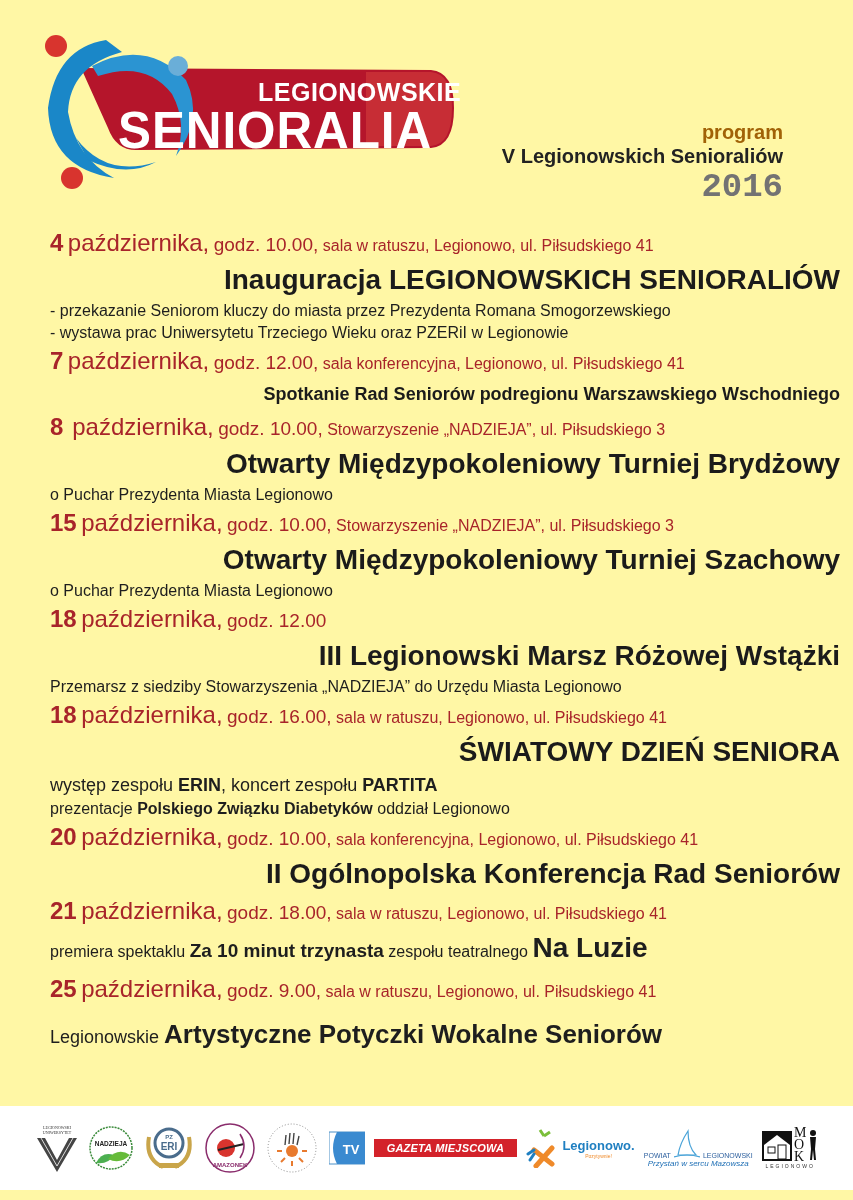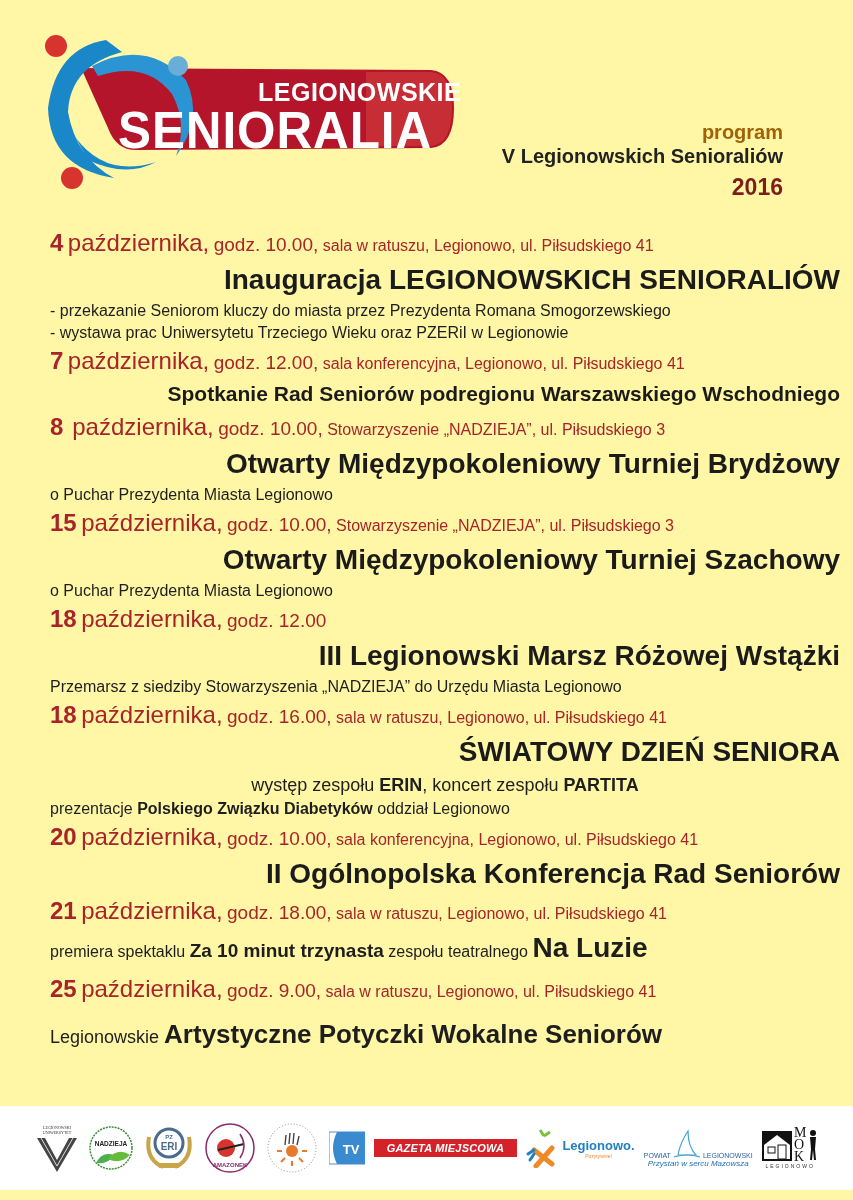--- a/index.html
+++ b/index.html
@@ -23,38 +23,38 @@
       position: absolute; left: 82px; top: 72px;
       color: #fff; font-weight: bold; font-size: 52px; letter-spacing: 1px;
       transform: scaleX(0.95); transform-origin: left top;
     }
     .prog {
       position: absolute; right: 70px; top: 120px; text-align: right;
       font-weight: bold;
     }
     .prog .p1 { font-size: 20px; line-height: 24px; color: #a16207; }
     .prog .p2 { font-size: 20px; line-height: 24px; color: #222; }
-    .prog .p3 { font-size: 23px; line-height: 38px; color: #7f1d1d; }
+    .prog .p3 { font-size: 34px; line-height: 38px; color: #737373; font-family: Liberation Mono, monospace; }
 
     
     .events { position: absolute; left: 50px; top: 226px; width: 790px; }
     .ev-date { color: #a8242a; white-space: nowrap; line-height: 34px; height: 34px; }
     .ev-date .d { font-weight: bold; font-size: 24px; }
     .ev-date .m { font-size: 24px; }
     .ev-date .t { font-size: 19px; }
     .ev-date .v { font-size: 16px; }
     .ev-title {
       font-weight: bold; color: #1b1b1b; white-space: nowrap;
       font-size: 28px; line-height: 40px;
       transform-origin: left center;
       text-align: right;
     }
-    .ev-title.small { font-size: 21px; line-height: 32px; }
+    .ev-title.small { font-size: 18px; line-height: 32px; }
     .ev-desc { font-size: 16px; line-height: 22px; color: #1e1e1e; white-space: nowrap; }
-    .ev-desc.big { font-size: 18px; line-height: 26px; text-align: center; }
+    .ev-desc.big { font-size: 18px; line-height: 26px; }
     .ev-desc b { font-weight: bold; }
     .ev-desc .huge { font-weight: bold; font-size: 28px; }
 
     
     .sponsors {
       position: absolute; left: 0; top: 1106px; width: 853px; height: 84px;
       background: #ffffff;
       display: flex; align-items: center; justify-content: space-around;
       padding: 0 30px;
     }

